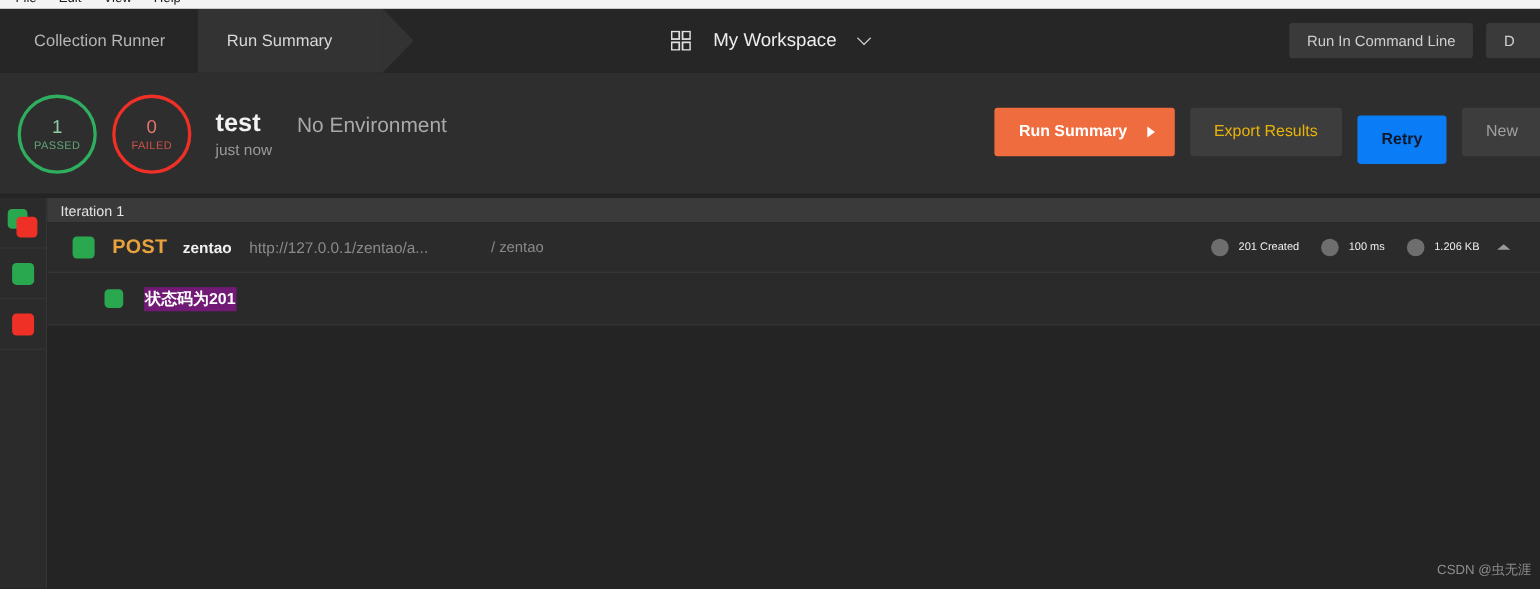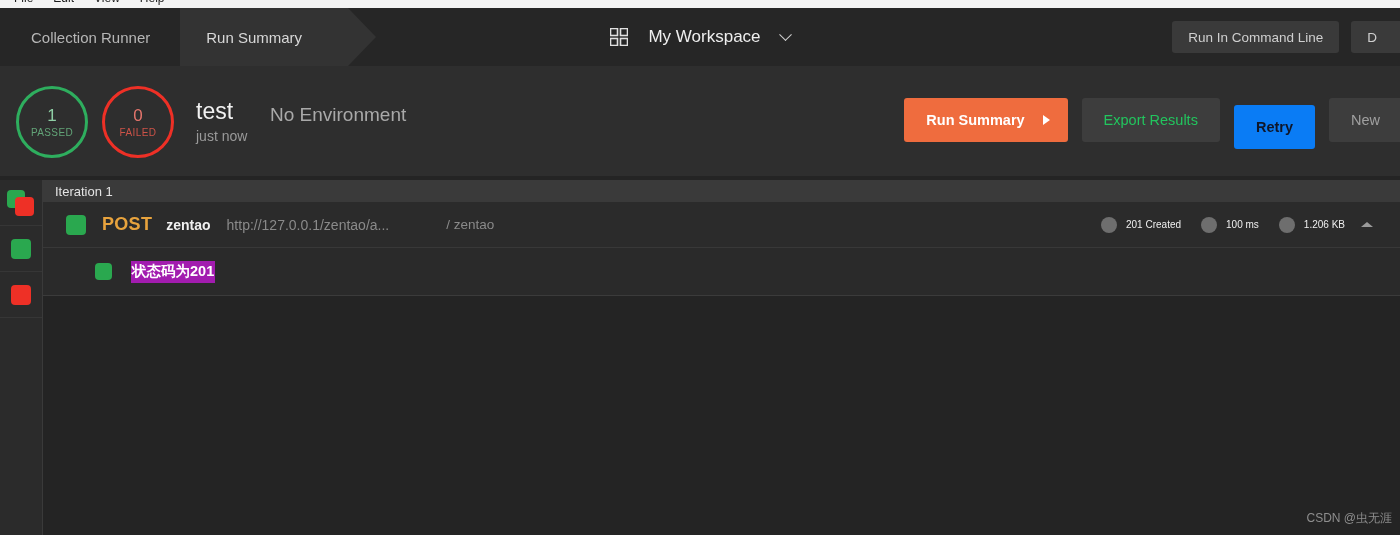--- a/index.html
+++ b/index.html
@@ -87,39 +87,39 @@
     display: flex; flex-direction: column; align-items: center; justify-content: center;
     border: 3px solid #2eae5e;
   }
   .ring.failed { border-color: #ee3026; }
   .ring .num { font-size: 17px; line-height: 18px; color: #8fcfa5; }
   .ring .lbl { font-size: 10px; letter-spacing: .4px; color: #62a377; margin-top: 2px; }
   .ring.failed .num { color: #e4756c; }
   .ring.failed .lbl { color: #cd5348; }
 
   .run-meta { position: absolute; left: 196px; top: 32px; }
-  .run-title { font-size: 23px; font-weight: normal; color: #f2f2f2; line-height: 26px; }
+  .run-title { font-size: 23px; font-weight: bold; color: #f2f2f2; line-height: 26px; }
   .run-sub { font-size: 14px; color: #9a9a9a; margin-top: 4px; }
   .run-env { position: absolute; left: 270px; top: 38px; font-size: 19px; color: #a9a9a9; }
 
   .summary-actions {
     position: absolute; right: 0; top: 32px; height: 44px;
     display: flex; align-items: center; gap: 14px;
   }
   .btn {
     height: 44px; display: flex; align-items: center; justify-content: center;
     font-size: 14.5px; border-radius: 3px; padding: 0 22px; white-space: nowrap;
   }
   .btn-primary { background: #ef6c3e; color: #ffffff; font-weight: bold; gap: 18px; padding: 0 18px 0 22px; }
   .btn-primary .tri {
     width: 0; height: 0;
     border-top: 5px solid transparent; border-bottom: 5px solid transparent;
     border-left: 7px solid #ffffff;
   }
-  .btn-dark { background: #3d3d3d; color: #22c55e; }
+  .btn-dark { background: #3d3d3d; color: #eab308; }
   .btn-blue { background: #0a7cf5; color: #0f172a; font-weight: bold; margin-top: 13px; }
   .btn-clipped { background: #3d3d3d; color: #a0a0a0; padding-right: 54px; margin-right: -34px; }
 
   
   .rail {
     position: absolute; left: 0; top: 180px; width: 43px; bottom: 0;
     background: #2b2b2b;
     border-right: 1px solid #3a3a3a;
   }
   .rail-item {
@@ -165,21 +165,21 @@
     border-bottom: 5px solid #9a9a9a;
   }
   .test-row {
     height: 48px; display: flex; align-items: center;
     background: #2a2a2a;
     border-bottom: 1px solid #3b3b3b;
   }
   .test-row .sq.green { margin-left: 52px; width: 17px; height: 17px; }
   .test-name {
     margin-left: 19px; font-size: 14.5px; color: #ffffff; font-weight: bold;
-    background: #a21caf; padding: 1px 1px 2px 1px;
+    background: #701a75; padding: 1px 1px 2px 1px;
   }
   .results-body { height: calc(100% - 118px); background: #242424; }
 
   .watermark {
     position: absolute; right: 8px; bottom: 8px;
     font-size: 12px; color: #8e8e8e;
   }
 </style>
 </head>
 <body>

